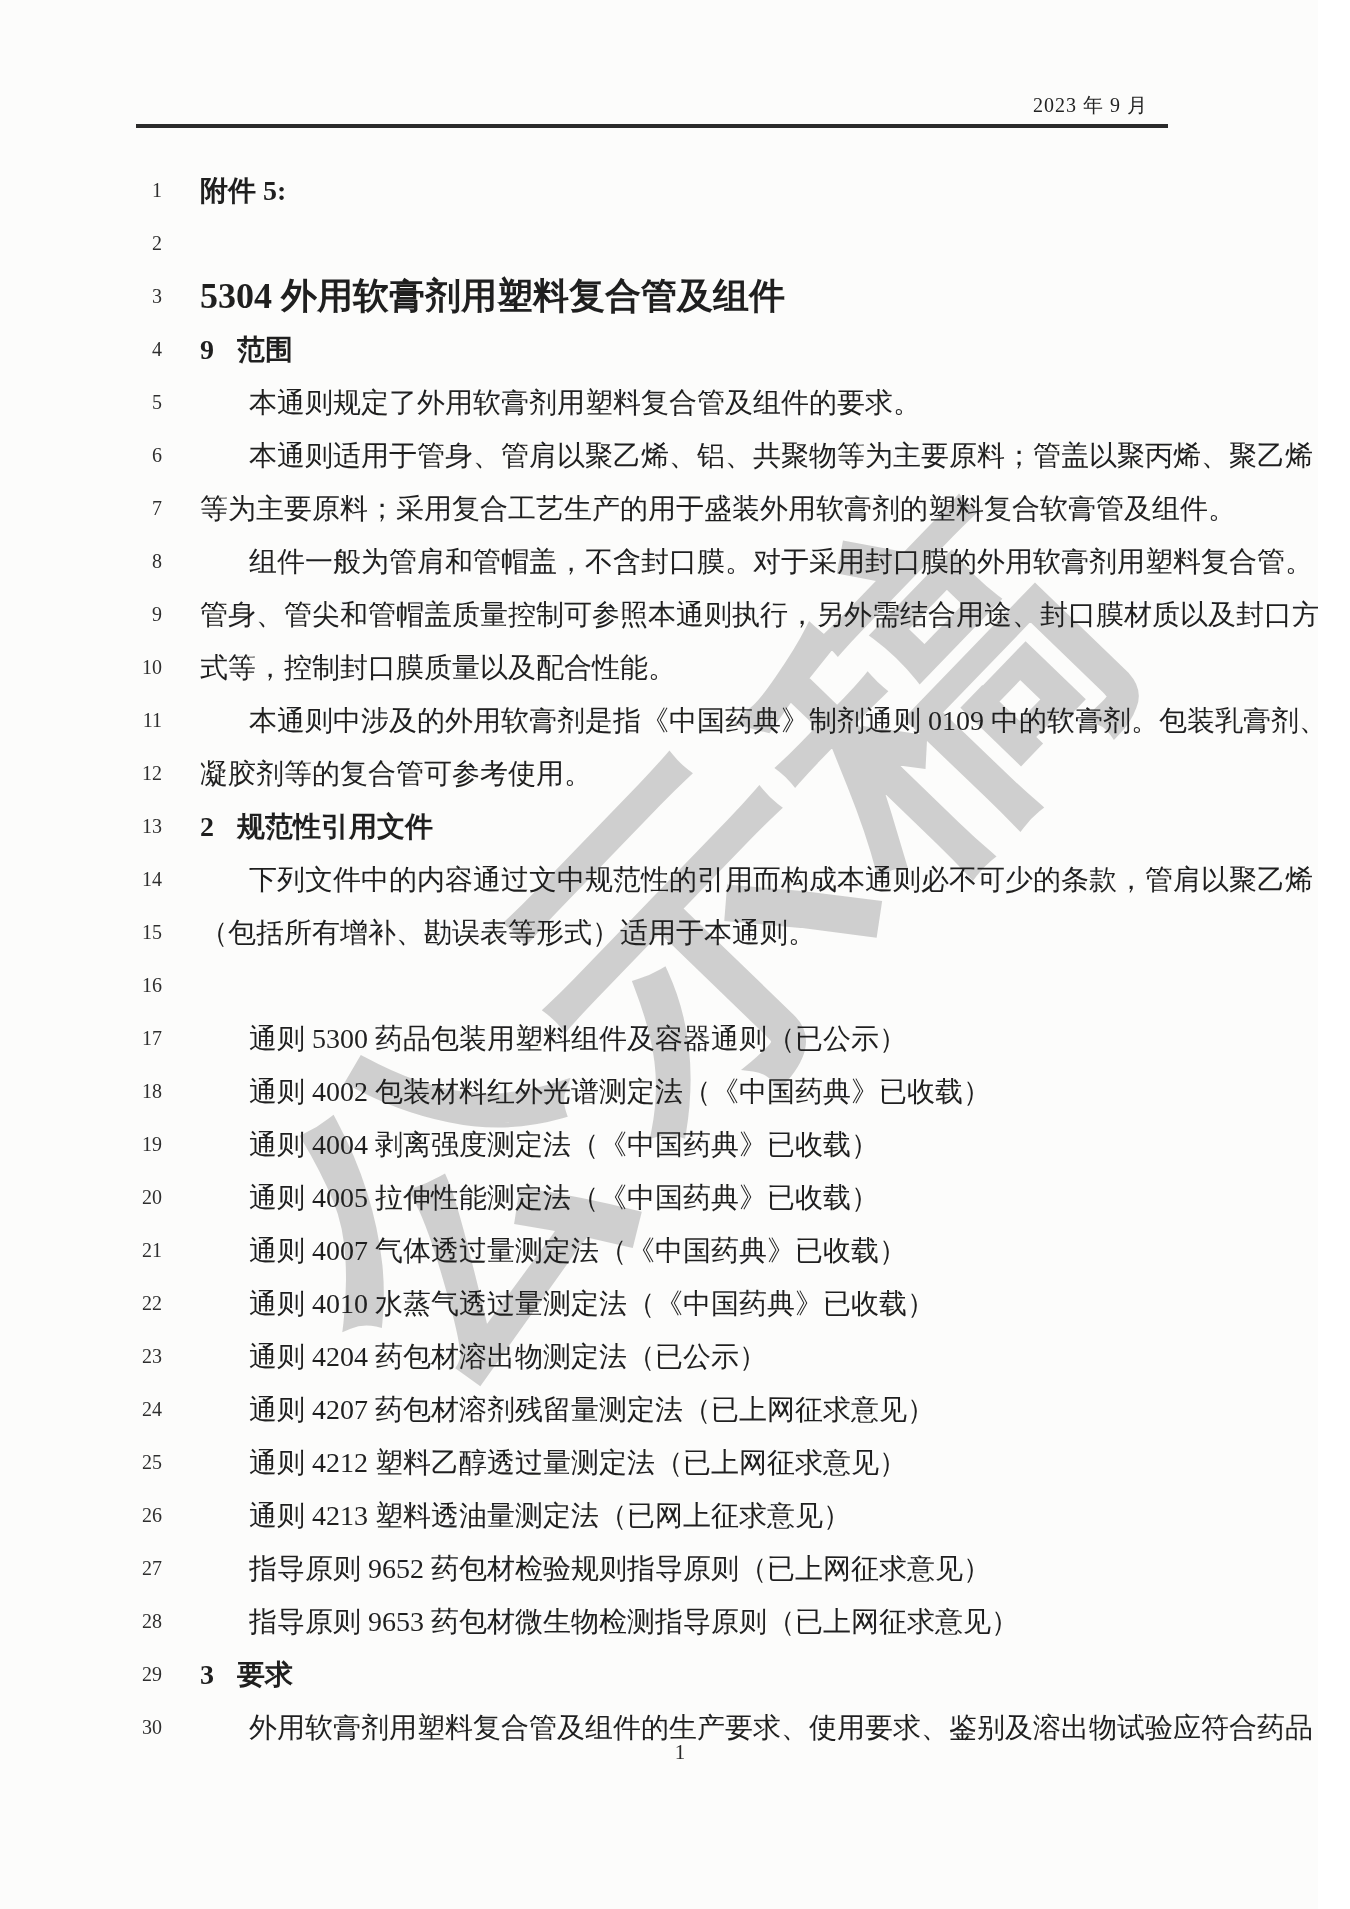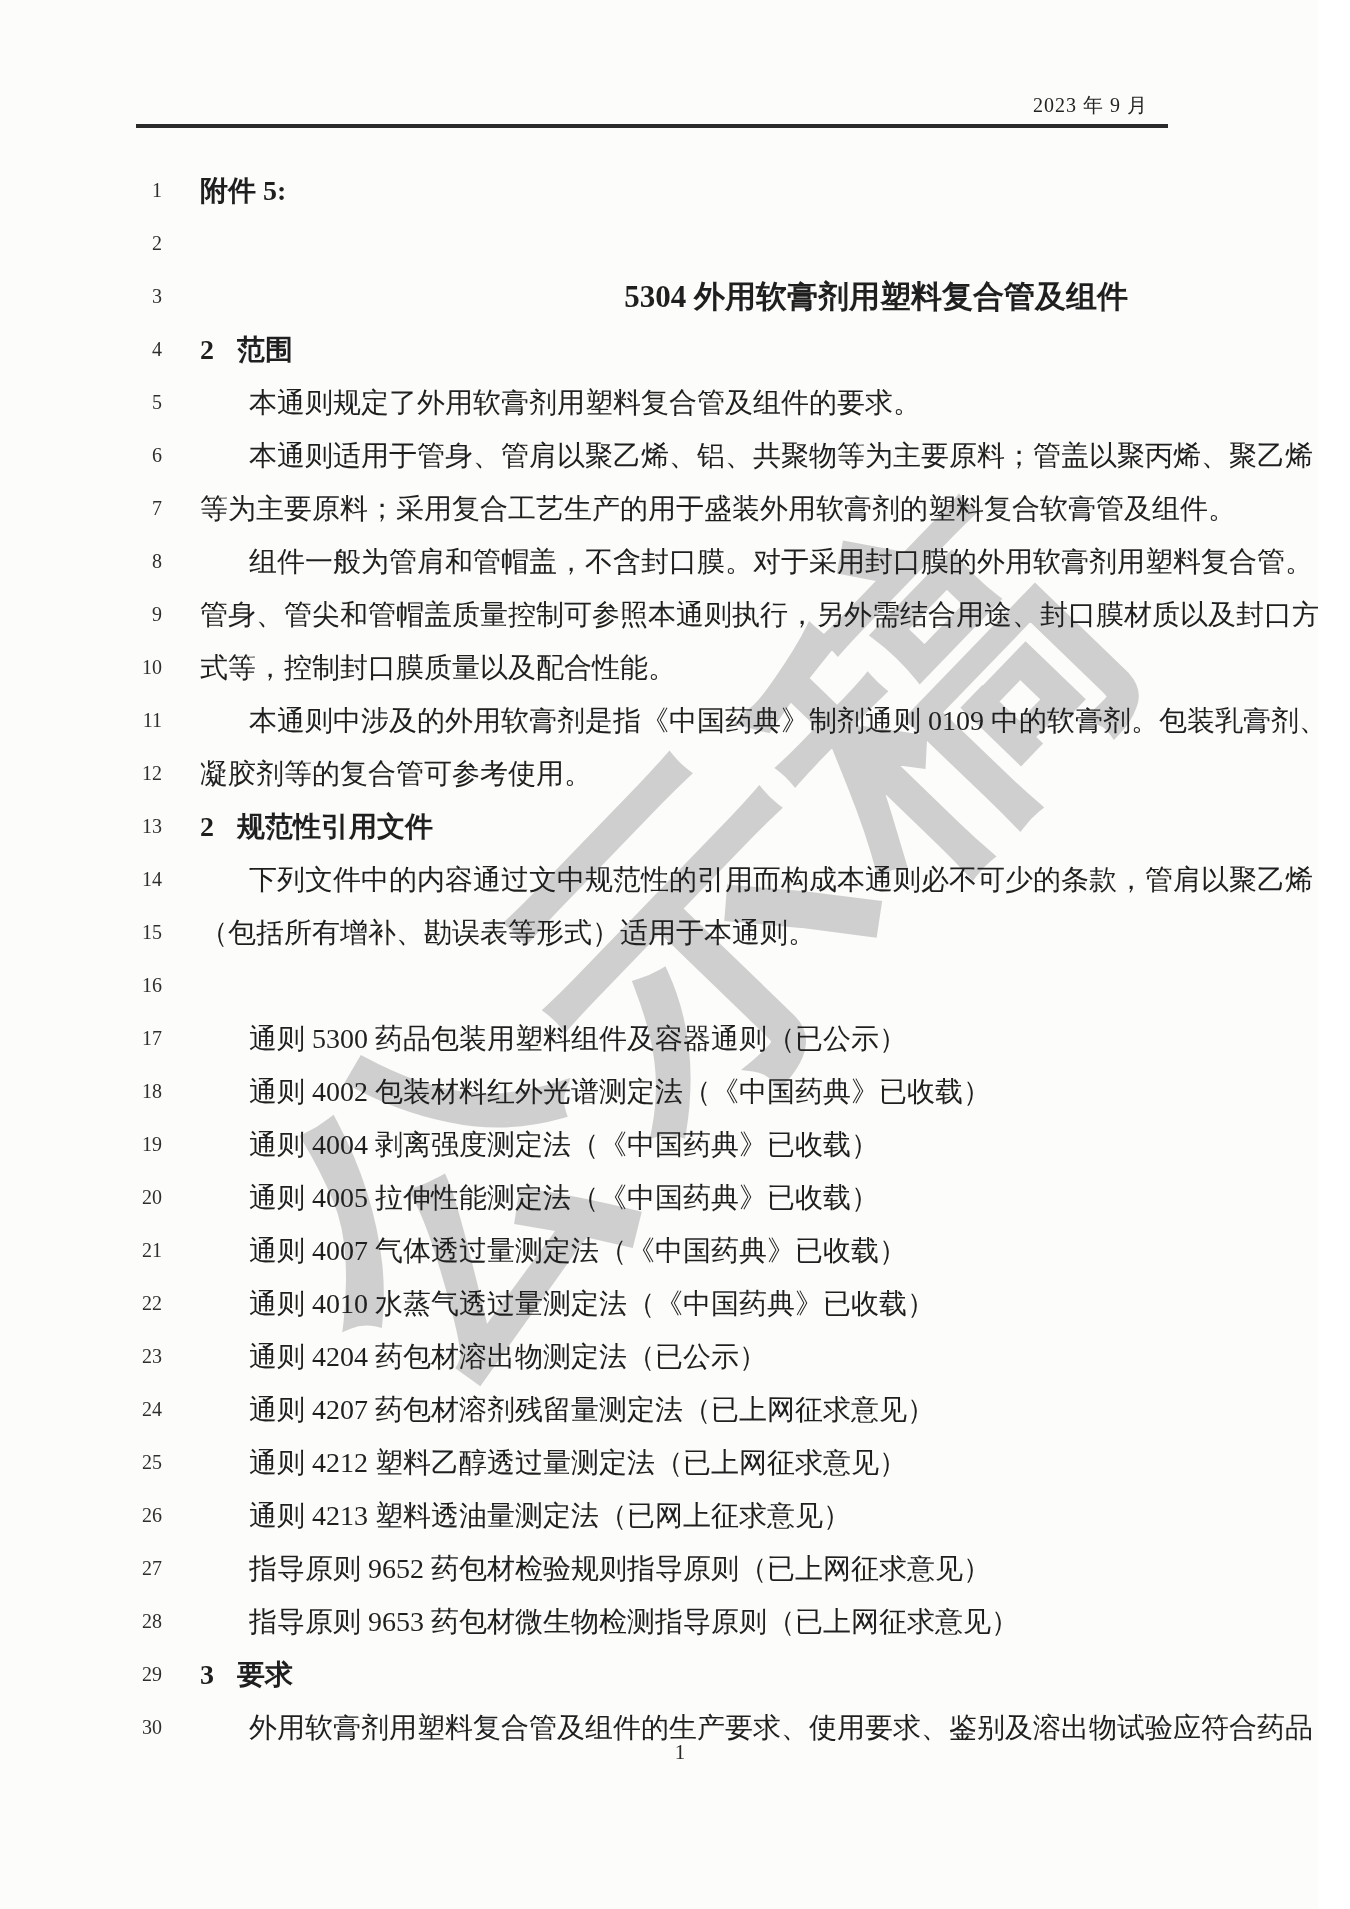--- a/index.html
+++ b/index.html
@@ -36,21 +36,21 @@
     position:absolute; left:100px; top:0; width:62px;
     text-align:right; font-size:20px; line-height:53px; color:#2e2e2e;
   }
   .txt {
     display:block; margin-left:200px; margin-right:190px;
     font-size:28px; line-height:53px; white-space:nowrap;
   }
   .indent { text-indent:49px; }
   .bold { font-weight:700; }
   .wsp { word-spacing:16px; }
-  .title { font-weight:700; font-size:31px; text-align:right; }
+  .title { font-weight:700; font-size:36px; text-align:left; }
   .footer-pagenum {
     position:absolute; top:1740px; left:200px; width:960px;
     text-align:center; font-size:21px; color:#2a2a2a; z-index:2;
   }
 </style>
 </head>
 <body>
 
 <div class="page">
 
@@ -71,21 +71,21 @@
         <span class="txt"></span>
       </div>
 
     <div class="row">
         <span class="num">3</span>
         <span class="txt title">5304 外用软膏剂用塑料复合管及组件</span>
       </div>
 
     <div class="row">
         <span class="num">4</span>
-        <span class="txt bold wsp">2 范围</span>
+        <span class="txt bold wsp">9 范围</span>
       </div>
 
     <div class="row">
         <span class="num">5</span>
         <span class="txt indent">本通则规定了外用软膏剂用塑料复合管及组件的要求。</span>
       </div>
 
     <div class="row">
         <span class="num">6</span>
         <span class="txt indent">本通则适用于管身、管肩以聚乙烯、铝、共聚物等为主要原料；管盖以聚丙烯、聚乙烯</span>

